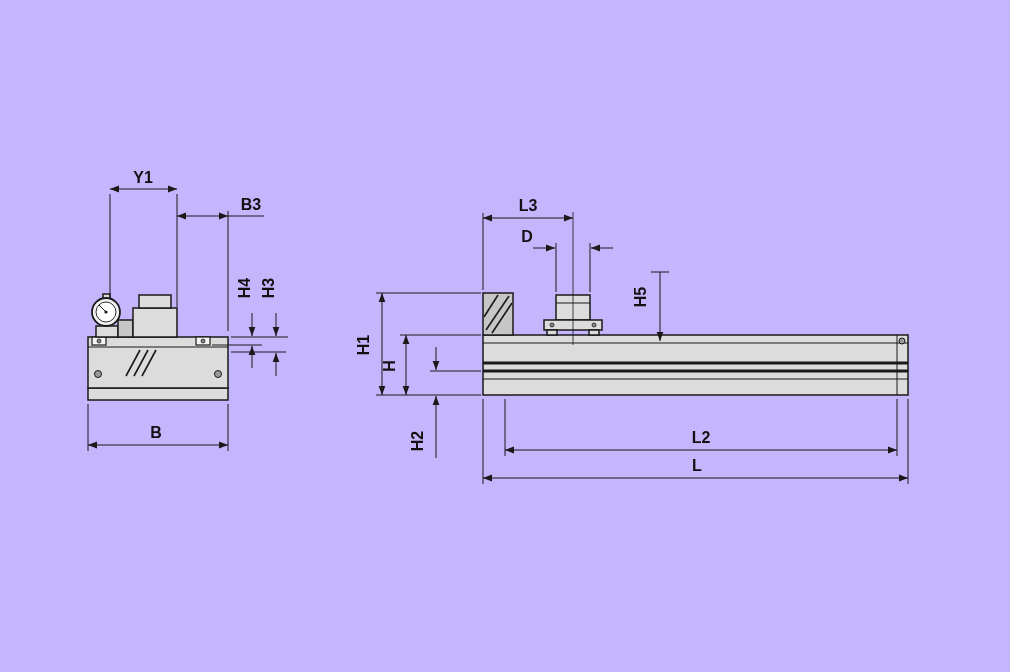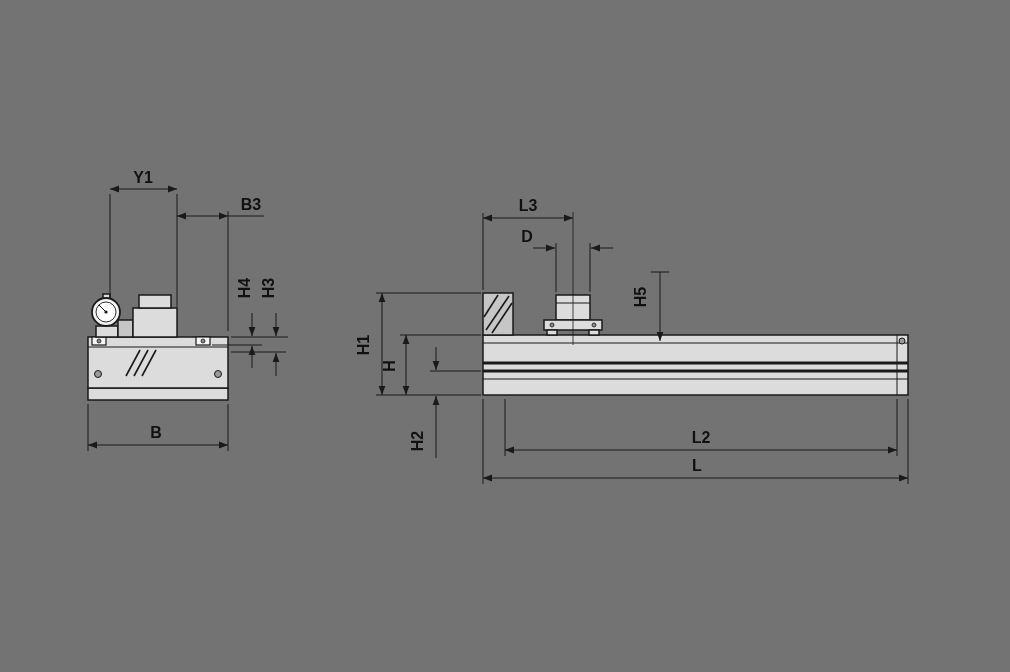--- a/index.html
+++ b/index.html
@@ -1,16 +1,16 @@
 <!DOCTYPE html>
 <html><head>
 <meta charset="utf-8">
 <style>
   html,body{margin:0;padding:0;background:#fbfbfb;}
-  .stage{width:1010px;height:672px;background:#737373;position:relative;overflow:hidden;}
+  .stage{width:1010px;height:672px;background:#c4b5fd;position:relative;overflow:hidden;}
   svg{display:block;}
   text.dim-label{
     font-family:"Liberation Sans",sans-serif;
     font-size:16px;
     font-weight:bold;
     fill:#111111;
   }
   .dim{stroke:#1a1a1a;stroke-width:1;fill:none;}
   .thin{stroke:#1a1a1a;stroke-width:1;fill:none;}
   .outline{fill:#dcdcdc;stroke:#1a1a1a;stroke-width:1.5;}

